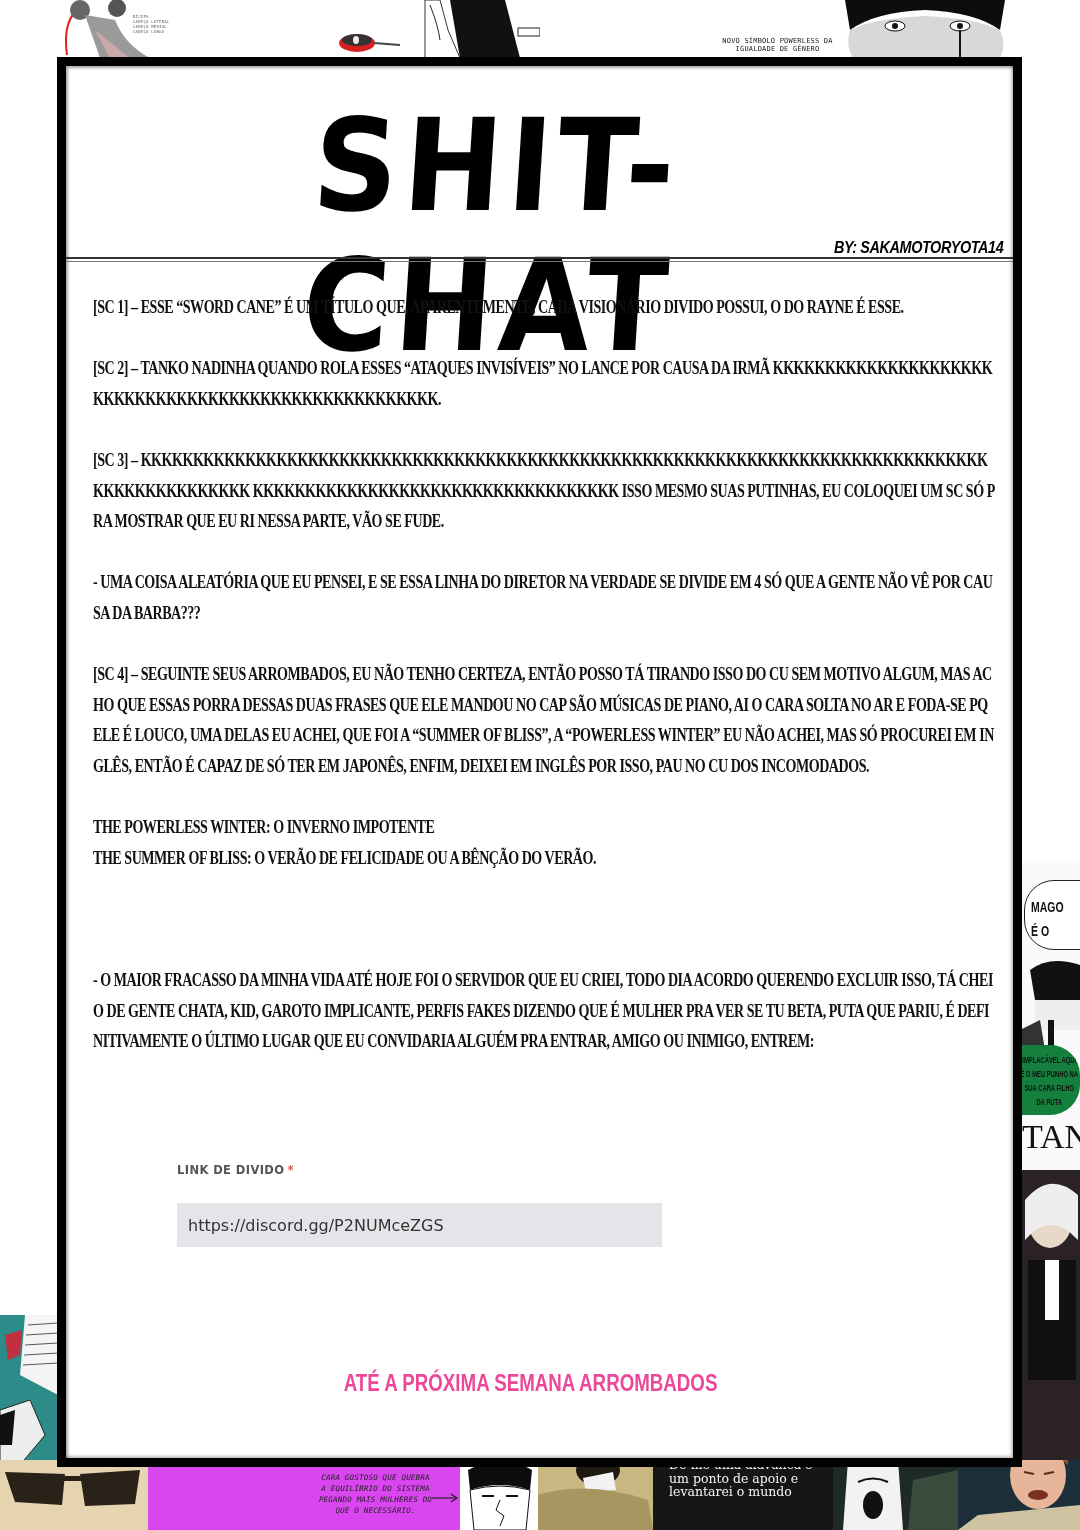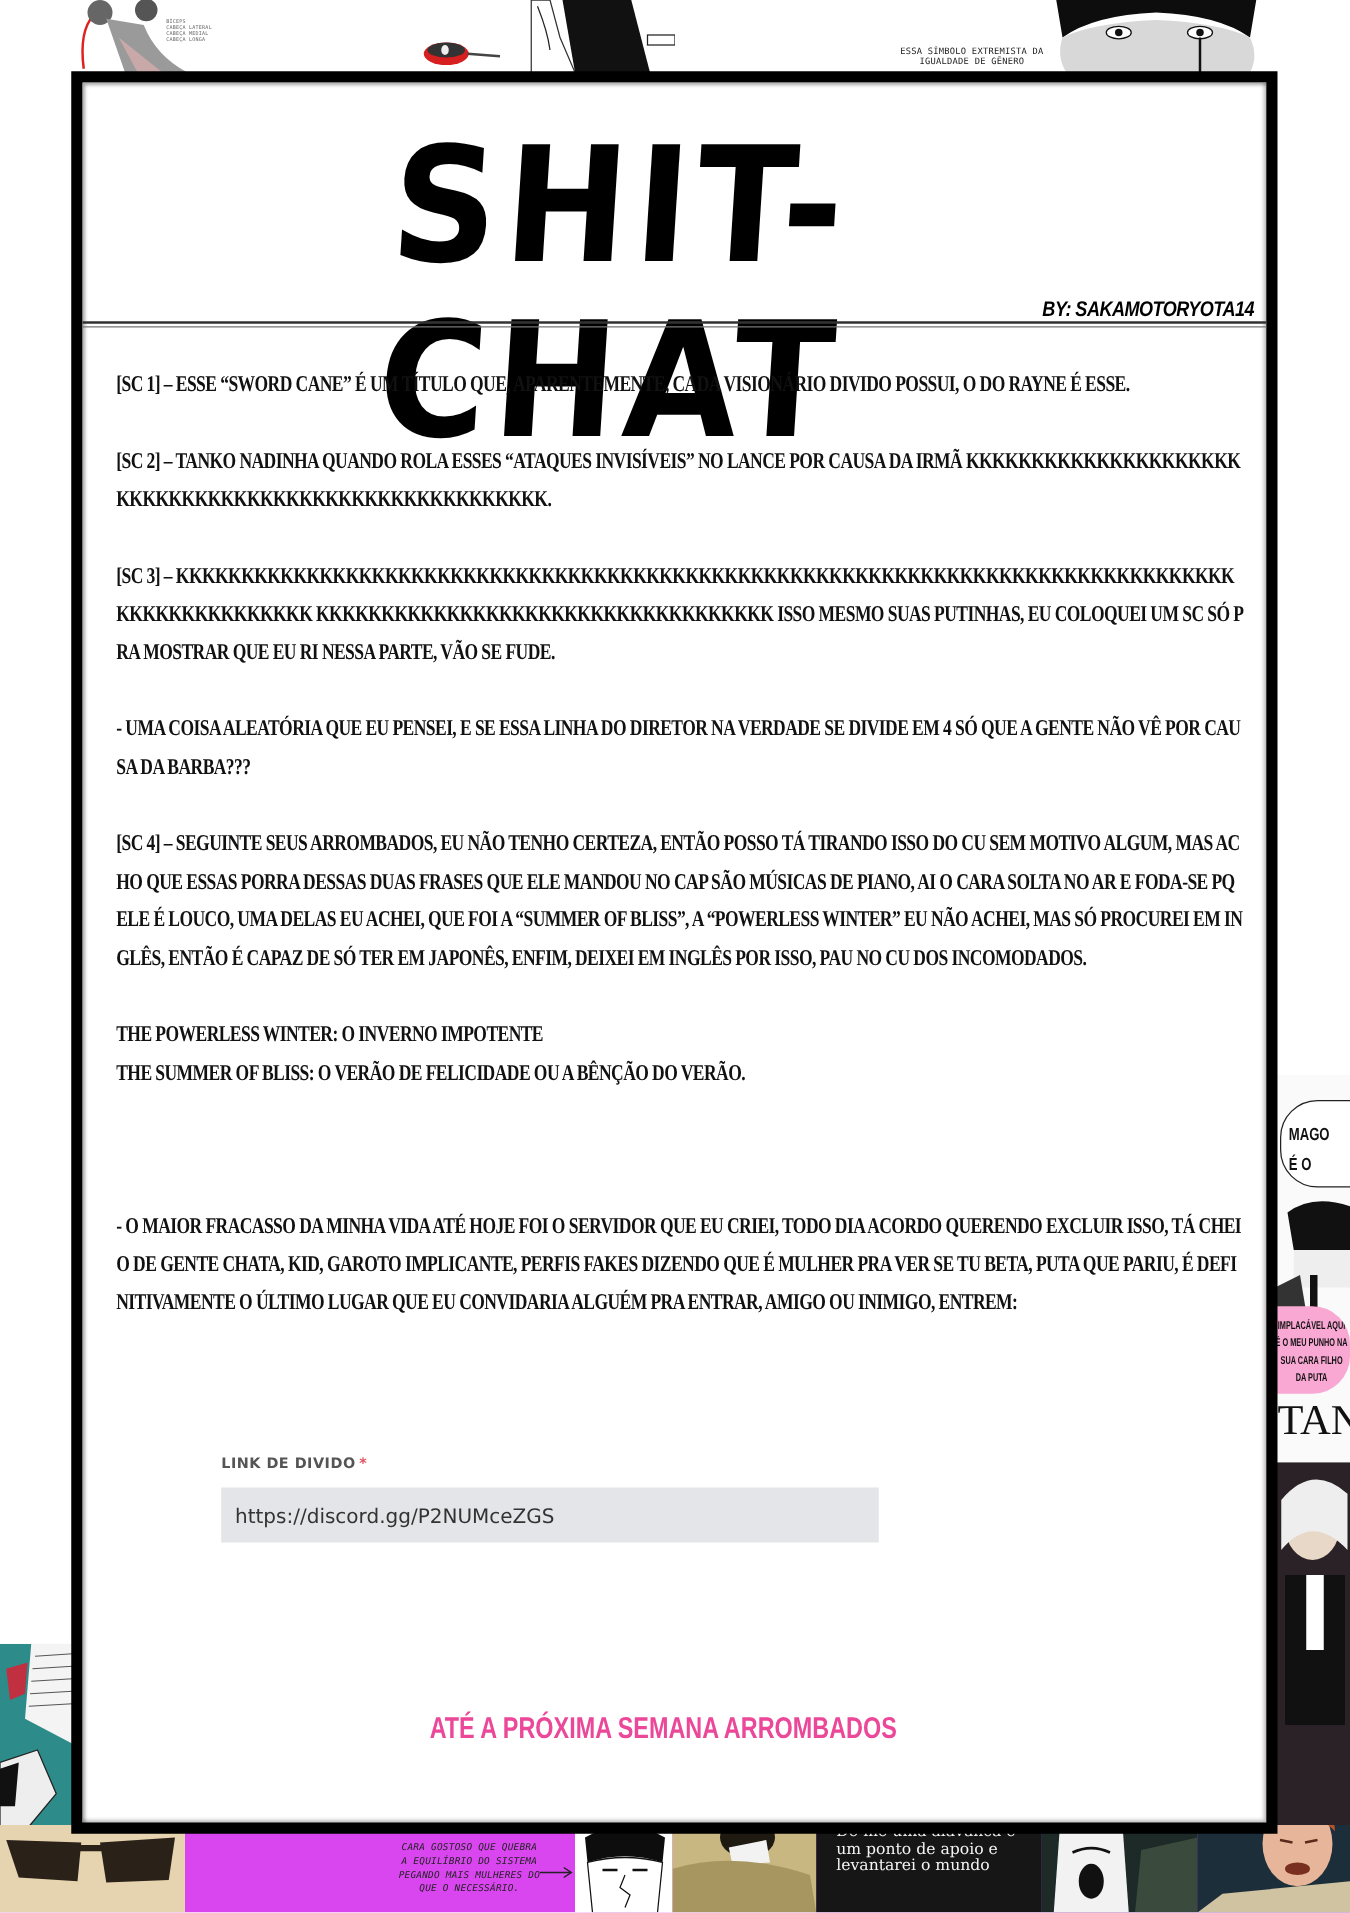--- a/index.html
+++ b/index.html
@@ -56,21 +56,21 @@
 
   .invite {
     position: absolute; left: 111px; top: 1097px;
   }
   .invite-label {
     font-family: "DejaVu Sans", sans-serif; font-size: 11.5px; color: #555; font-weight: bold;
     letter-spacing: 0.4px;
   }
   .invite-label .req { color: #e0505a; margin-left: 3px; }
   .invite-input {
-    margin-top: 13px; width: 526px; height: 44px; background: #e3e5e8; border: none;
+    margin-top: 26px; width: 485px; height: 44px; background: #e3e5e8; border: none;
     font-family: "DejaVu Sans", sans-serif; font-size: 16px; color: #333;
     padding: 0 11px; display: flex; align-items: center;
   }
 
   .signoff {
     position: absolute; left: 0; right: 17px; top: 1303px; text-align: center;
     font-family: "Liberation Sans", sans-serif; font-weight: bold; font-size: 24px; color: #ec4899;
   }
   .signoff span { display: inline-block; transform: scaleX(0.78); }
 </style>
@@ -102,21 +102,21 @@
       <ellipse cx="27" cy="40" rx="15" ry="6" fill="#333"></ellipse>
       <ellipse cx="26" cy="40" rx="3" ry="4" fill="#eee"></ellipse>
       <line x1="44" y1="43" x2="70" y2="45" stroke="#444" stroke-width="2"></line>
       <path d="M95 0 L110 0 L118 30 L130 58 L95 58 Z" fill="#fff" stroke="#333"></path>
       <path d="M120 0 L175 0 L190 58 L130 58 Z" fill="#111"></path>
       <path d="M100 5 Q108 25 110 40" stroke="#222" fill="none"></path>
       <rect x="188" y="28" width="22" height="8" fill="#fff" stroke="#222"></rect>
     </svg>
   </div>
 
-  <div class="bubble-text" style="left:715px;top:37px;width:125px;font-size:7px;">ESSA SÍMBOLO EXTREMISTA DA IGUALDADE DE GÊNERO</div>
+  <div class="bubble-text" style="left:715px;top:37px;width:125px;font-size:7px;">NOVO SÍMBOLO POWERLESS DA IGUALDADE DE GÊNERO</div>
 
   <div class="panel" style="left:835px;top:0;width:180px;height:58px;background:#fff;">
     <svg width="180" height="58">
       <path d="M10 0 L170 0 L165 30 Q140 12 90 10 Q40 12 15 30 Z" fill="#0d0d0d"></path>
       <path d="M15 30 Q10 45 18 58 L165 58 Q172 45 165 30 Q140 18 90 16 Q40 18 15 30Z" fill="#d8d8d8"></path>
       <ellipse cx="60" cy="26" rx="10" ry="5" fill="#fff" stroke="#111"></ellipse>
       <circle cx="60" cy="26" r="3" fill="#111"></circle>
       <ellipse cx="125" cy="26" rx="10" ry="5" fill="#fff" stroke="#111"></ellipse>
       <circle cx="125" cy="26" r="3" fill="#111"></circle>
       <line x1="125" y1="30" x2="125" y2="58" stroke="#111" stroke-width="2"></line>
@@ -128,21 +128,21 @@
   <div style="position:absolute;left:0;top:0;width:60px;height:600px;background:#fafafa;"></div>
   <div class="panel" style="left:4px;top:20px;width:60px;height:70px;background:#fff;border:1px solid #222;border-radius:30px 0 0 30px;">
     <div style="position:absolute;left:6px;top:14px;width:50px;font-family:'Liberation Sans',sans-serif;font-weight:bold;font-size:14px;line-height:24px;color:#111;transform:scaleX(0.75);transform-origin:left top;white-space:normal;">MAGO É O MEU OVO</div>
   </div>
   <svg width="60" height="90" style="position:absolute;left:0;top:100px;">
     <path d="M10 10 Q30 -5 60 5 L60 50 Q35 48 15 40 Z" fill="#111"></path>
     <rect x="15" y="40" width="45" height="30" fill="#eee"></rect>
     <rect x="28" y="60" width="6" height="30" fill="#111"></rect>
     <path d="M0 70 L20 60 L25 90 L0 90Z" fill="#333"></path>
   </svg>
-  <div class="panel" style="left:0;top:185px;width:60px;height:70px;background:#f9a8d4;border-radius:0 30px 30px 0;">
+  <div class="panel" style="left:0;top:185px;width:60px;height:70px;background:#15803d;border-radius:0 30px 30px 0;">
     <div style="position:absolute;left:0;top:8px;width:90px;font-family:'Liberation Sans',sans-serif;font-weight:bold;font-size:9px;line-height:14px;color:#111;transform:scaleX(0.65);transform-origin:left top;text-align:center;">IMPLACÁVEL AQUI É O MEU PUNHO NA SUA CARA FILHO DA PUTA</div>
   </div>
   <div style="position:absolute;left:2px;top:258px;font-family:'Liberation Serif',serif;font-size:34px;color:#111;">TAN</div>
   <div class="panel" style="left:0;top:310px;width:60px;height:290px;background:#1a1a1a;">
     <svg width="60" height="290">
       <rect x="0" y="0" width="60" height="290" fill="#2a2226"></rect>
       <ellipse cx="30" cy="50" rx="22" ry="28" fill="#e8d8c8"></ellipse>
       <path d="M5 30 Q30 0 58 25 L58 70 Q30 40 5 70 Z" fill="#eee"></path>
       <rect x="8" y="90" width="48" height="120" fill="#111"></rect>
       <rect x="25" y="90" width="14" height="60" fill="#fff"></rect>

